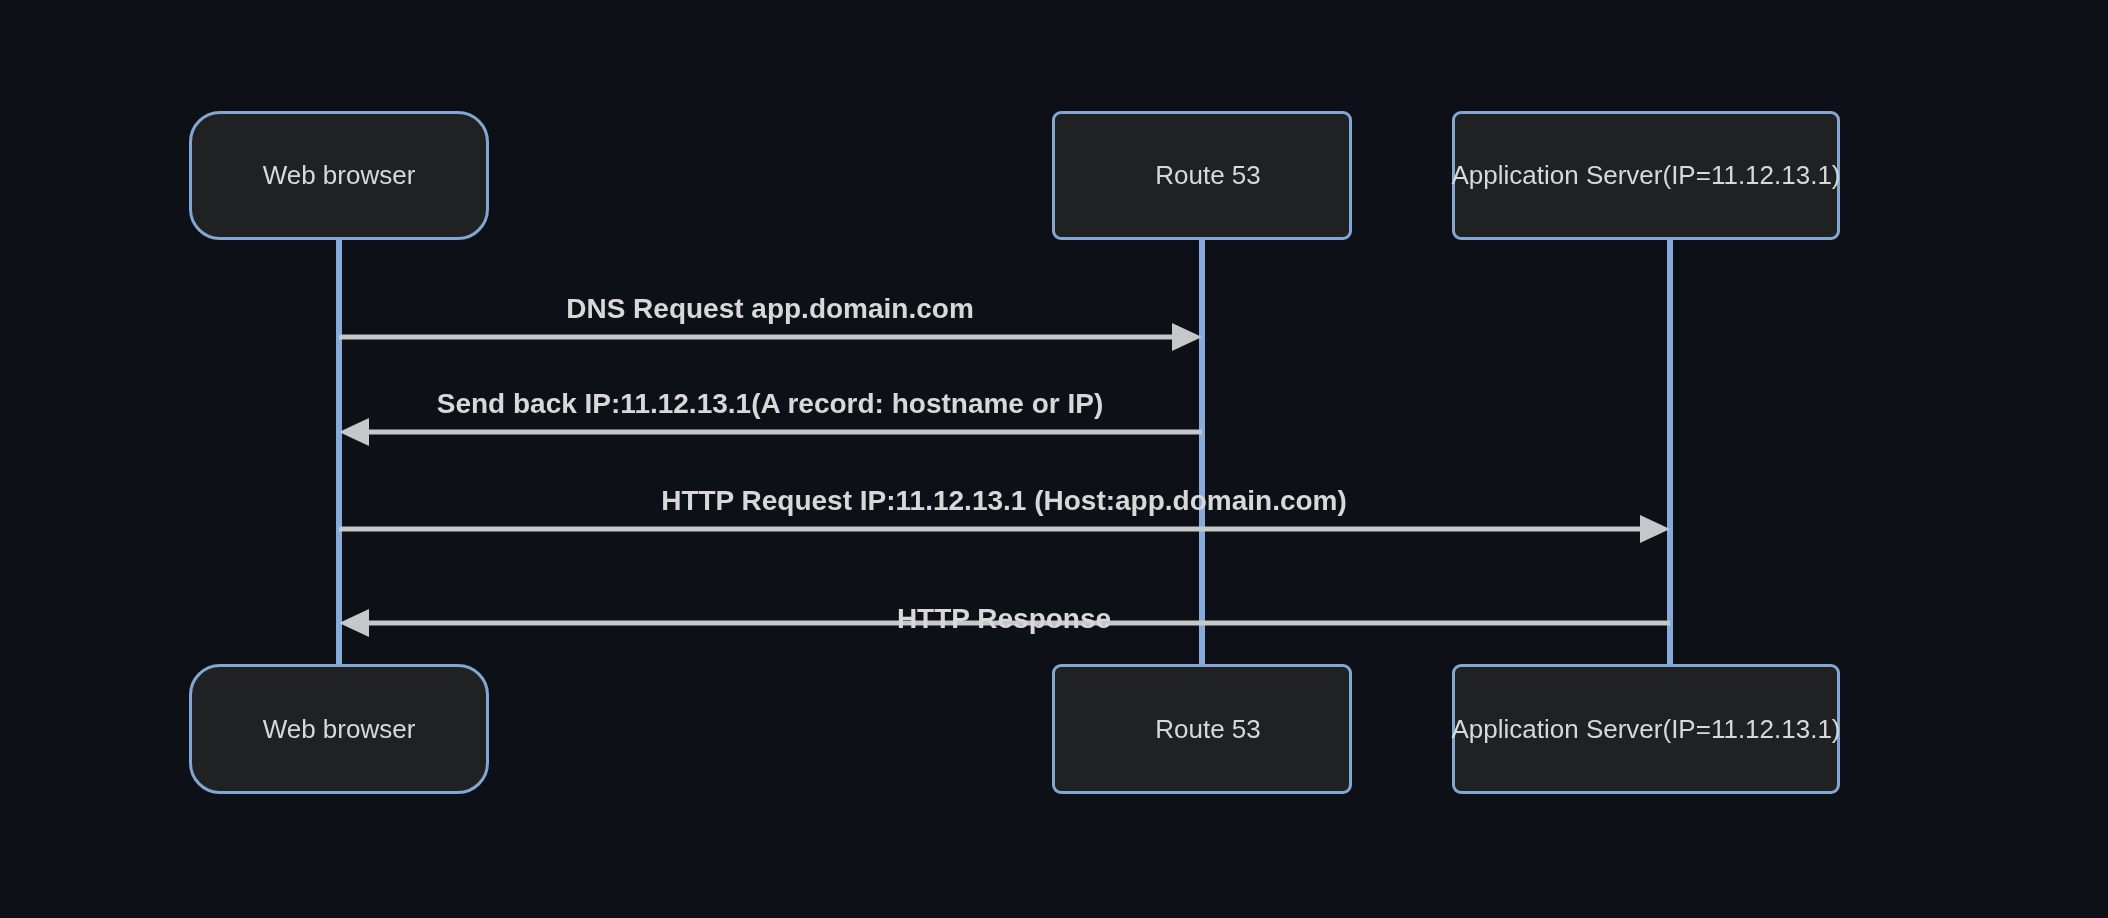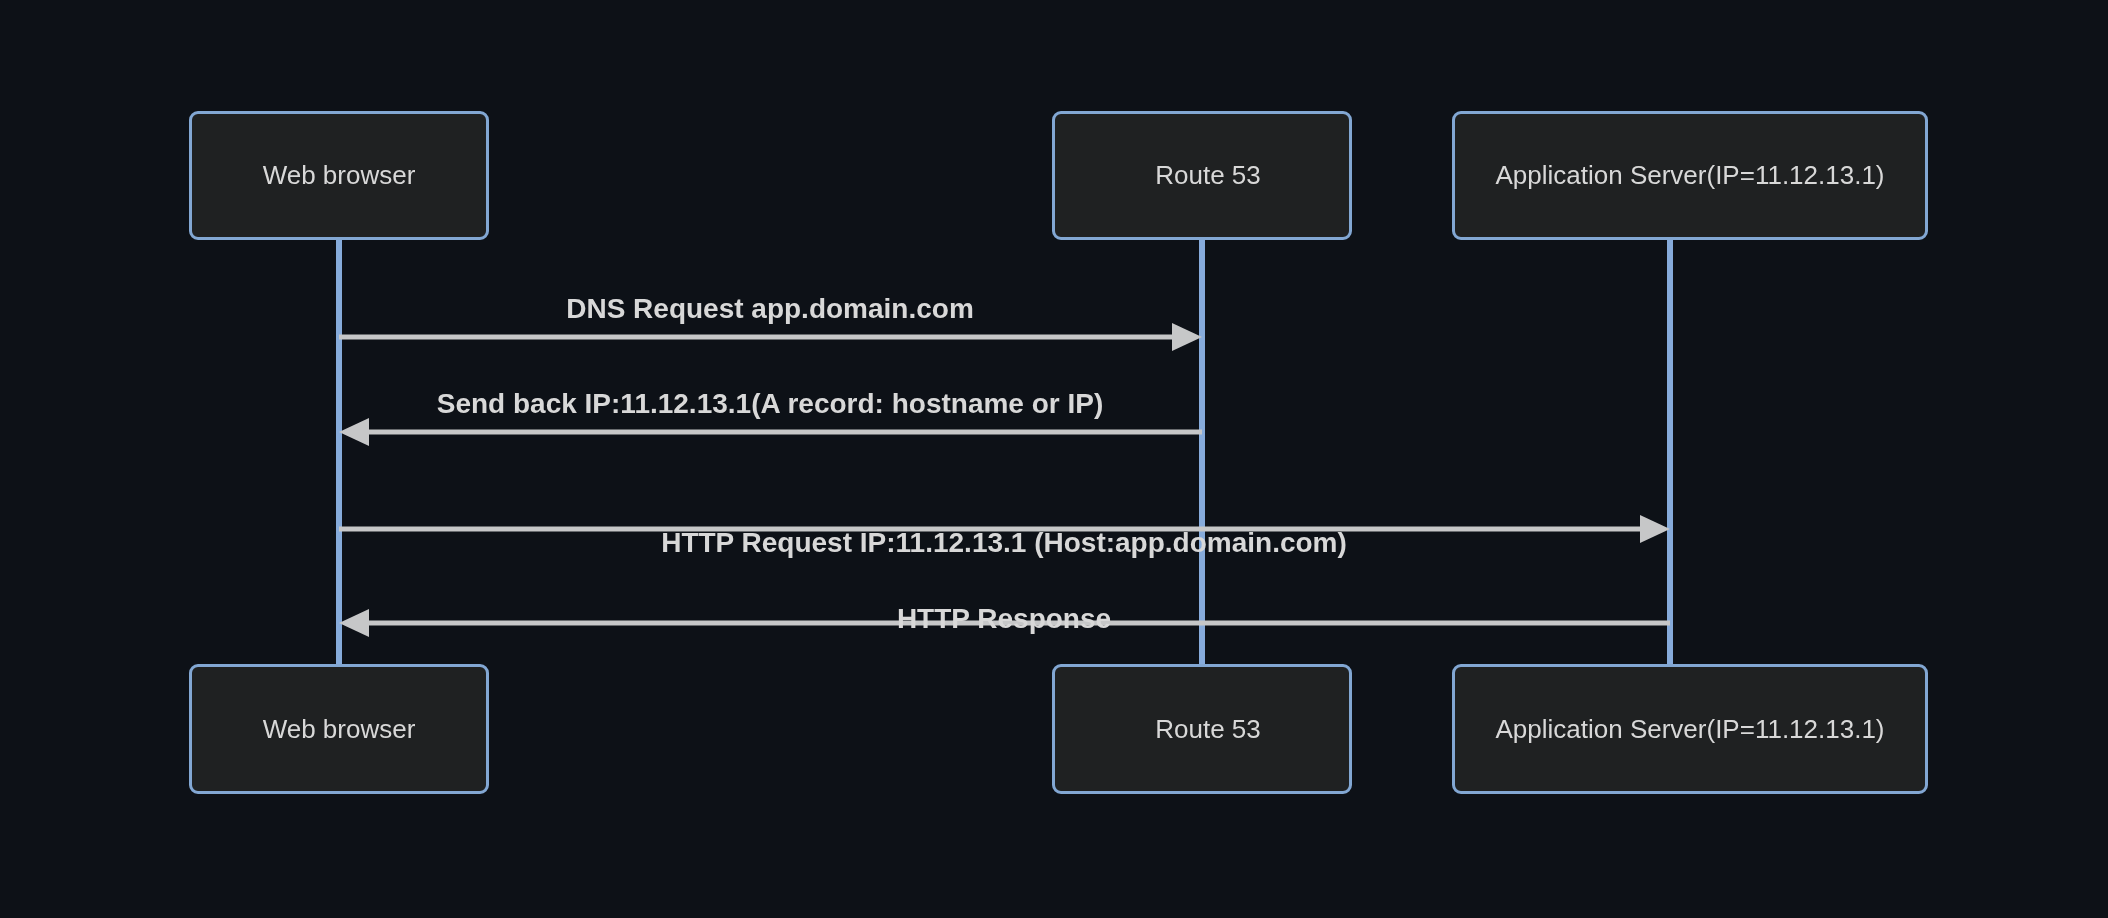--- a/index.html
+++ b/index.html
@@ -34,35 +34,35 @@
     border: 3px solid var(--actor-border);
     border-radius: 9px;
     display: flex; align-items: center; justify-content: center;
     color: var(--text);
     font-size: 26px;
     white-space: nowrap;
     z-index: 2;
   }
   .actor.row-top    { top: 111px; height: 129px; }
   .actor.row-bottom { top: 664px; height: 130px; }
-  .actor.pos-web    { left: 189px;  width: 300px; }
+  .actor.pos-web    { left: 189px;  width: 300px; border-radius: 31px; }
   .actor.pos-r53    { left: 1052px; width: 300px; padding-left: 12px; }
-  .actor.pos-app    { left: 1452px; width: 476px; }
+  .actor.pos-app    { left: 1452px; width: 388px; }
   .msg-label {
     position: absolute;
     transform: translateX(-50%);
     color: var(--text);
     font-weight: bold;
     font-size: 28px;
     white-space: nowrap;
     z-index: 3;
   }
   .msg-1 { left: 770px;  top: 293px; }
   .msg-2 { left: 770px;  top: 388px; }
-  .msg-3 { left: 1004px; top: 485px; margin-top: 42px; }
+  .msg-3 { left: 1004px; top: 485px; }
   .msg-4 { left: 1004px; top: 579px; margin-top: 24px; }
 </style>
 </head>
 <body>
 
 <div class="stage">
 
   <svg class="overlay" width="2108" height="918" viewBox="0 0 2108 918">
 
     <line x1="339" y1="240" x2="339" y2="665" stroke="#86abdb" stroke-width="6"></line>

